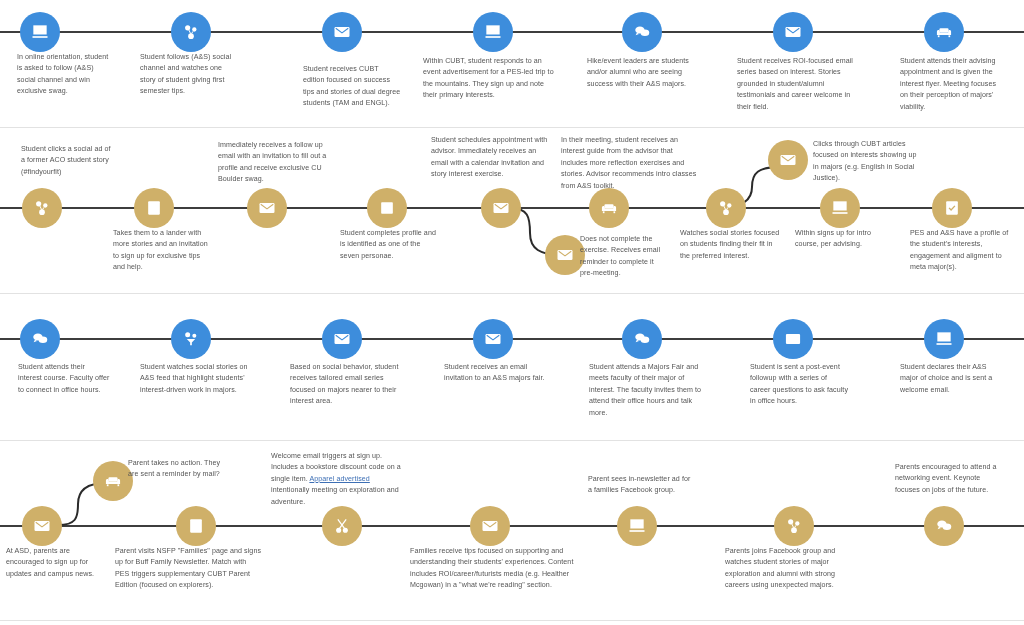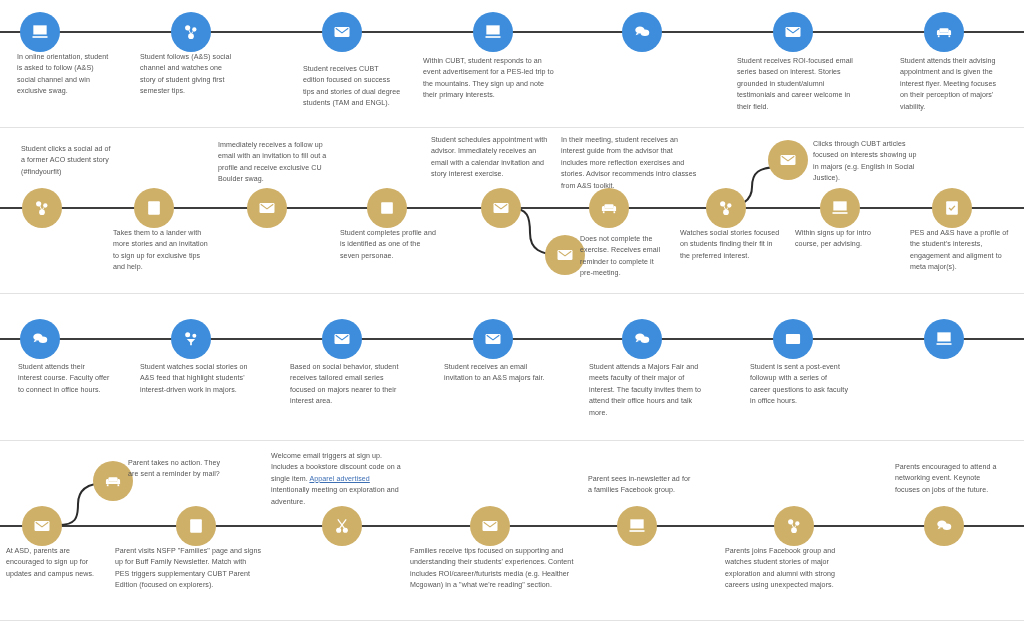--- a/index.html
+++ b/index.html
@@ -116,20 +116,21 @@
   </div>
   <div class="cap" style="left:423px; top:56px; width:133px">Within CUBT, student responds to an event advertisement for a PES-led trip to the mountains. They sign up and note their primary interests.</div>
 
   <div class="node blue" style="left:622px; top:12px">
     <svg width="20" height="20" viewBox="0 0 24 24">
         <ellipse cx="9.5" cy="9.5" rx="5.6" ry="4.2" fill="#fff"></ellipse>
         <ellipse cx="15.5" cy="12.8" rx="5.2" ry="3.9" fill="#fff"></ellipse>
         <path d="M6 12.5l-1.6 3.4 4-1.6z" fill="#fff"></path>
       </svg>
   </div>
+  <div class="cap" style="left:587px; top:56px; width:110px">Hike/event leaders are students and/or alumni who are seeing success with their A&amp;S majors.</div>
 
   <div class="node blue" style="left:773px; top:12px">
     <svg width="20" height="20" viewBox="0 0 24 24">
         <rect x="3" y="6" width="18" height="12" rx="1.5" fill="#fff"></rect>
         <path d="M4.5 7.5L12 13l7.5-5.5" stroke="#3d8ddc" stroke-width="1.3" fill="none"></path>
       </svg>
   </div>
   <div class="cap" style="left:737px; top:56px; width:118px">Student receives ROI-focused email series based on interest. Stories grounded in student/alumni testimonials and career welcome in their field.</div>
 
   <div class="node blue" style="left:924px; top:12px">
@@ -305,20 +306,21 @@
   </div>
   <div class="cap" style="left:750px; top:362px; width:98px">Student is sent a post-event followup with a series of career questions to ask faculty in office hours.</div>
 
   <div class="node blue" style="left:924px; top:319px">
     <svg width="20" height="20" viewBox="0 0 24 24">
         <path d="M4 4h16v11H4z" fill="#fff"></path>
         <path d="M6 6h12v7H6z" fill="#3d8ddc"></path>
         <path d="M3 17h18v2H3z" fill="#fff"></path>
       </svg>
   </div>
+  <div class="cap" style="left:900px; top:362px; width:98px">Student declares their A&amp;S major of choice and is sent a welcome email.</div>
 
   <div class="rail" style="left:0px; top:525px; width:1024px"></div>
 
   <svg class="branch" style="left:58px; top:480px; width:60px; height:48px" viewBox="0 0 60 48">
     <path d="M0 45 C 18 45, 20 38, 20 24 C 20 10, 30 3, 48 3"></path>
   </svg>
 
   <div class="node tan" style="left:22px; top:506px">
     <svg width="20" height="20" viewBox="0 0 24 24">
         <rect x="3" y="6" width="18" height="12" rx="1.5" fill="#fff"></rect>

